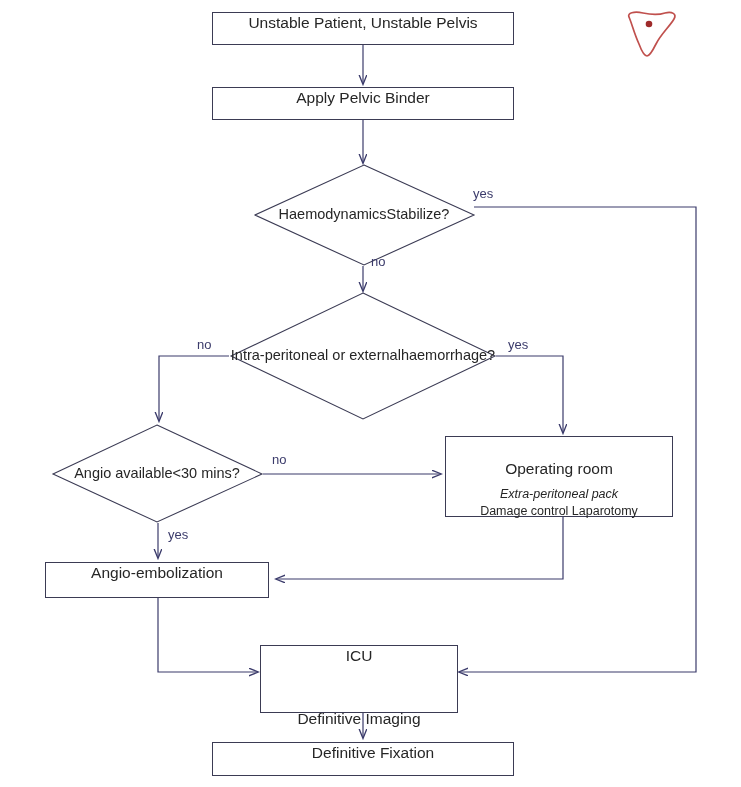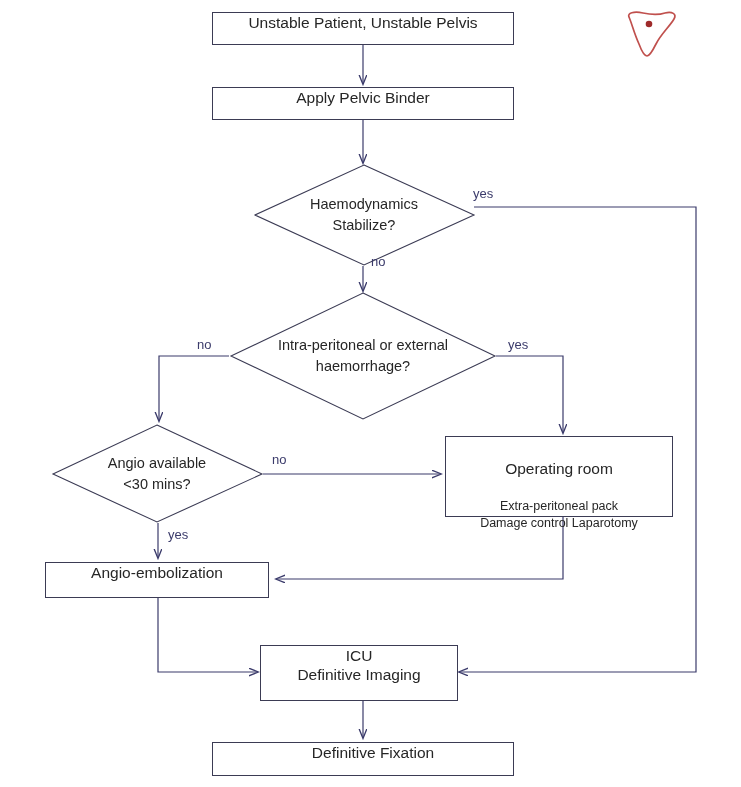--- a/index.html
+++ b/index.html
@@ -46,21 +46,21 @@
   }
   .box-sub {
     font-size: 12.5px;
     line-height: 1.35;
     white-space: nowrap;
     color: #262626;
   }
   .diamond-label {
     position: absolute;
     display: flex;
-    flex-direction: column;
+    flex-direction: row;
     align-items: center;
     justify-content: center;
     text-align: right;
     font-size: 14.5px;
     line-height: 1.45;
     color: #262626;
     white-space: nowrap;
     pointer-events: none;
   }
   .edge-label {
@@ -139,29 +139,29 @@
     <div>haemorrhage?</div>
   </div>
 
   <div class="diamond-label" style="left:67px; top:441px; width:180px; height:66px;">
     <div>Angio available</div>
     <div>&lt;30 mins?</div>
   </div>
 
   <div class="node box" style="left:445px; top:436px; width:228px; height:81px; justify-content:flex-start; padding-top:22px;">
     <div class="box-title">Operating room</div>
-    <div class="box-sub" style="margin-top:20px;">Extra-peritoneal pack</div>
+    <div class="box-sub" style="margin-top:8px;font-style:italic;">Extra-peritoneal pack</div>
     <div class="box-sub">Damage control Laparotomy</div>
   </div>
 
   <div class="node box" style="left:45px; top:562px; width:224px; height:36px;">
     <div class="box-title">Angio-embolization</div>
   </div>
 
-  <div class="node box" style="left:260px; top:645px; width:198px; height:56px;">
+  <div class="node box" style="left:260px; top:645px; width:198px; height:68px;gap:44px;">
     <div class="box-title">ICU</div>
     <div class="box-title">Definitive Imaging</div>
   </div>
 
   <div class="node box" style="left:212px; top:742px; width:302px; height:34px;padding-left:20px;">
     <div class="box-title">Definitive Fixation</div>
   </div>
 
   <div class="edge-label" style="left:473px; top:186px;">yes</div>
   <div class="edge-label" style="left:371px; top:254px;">no</div>

